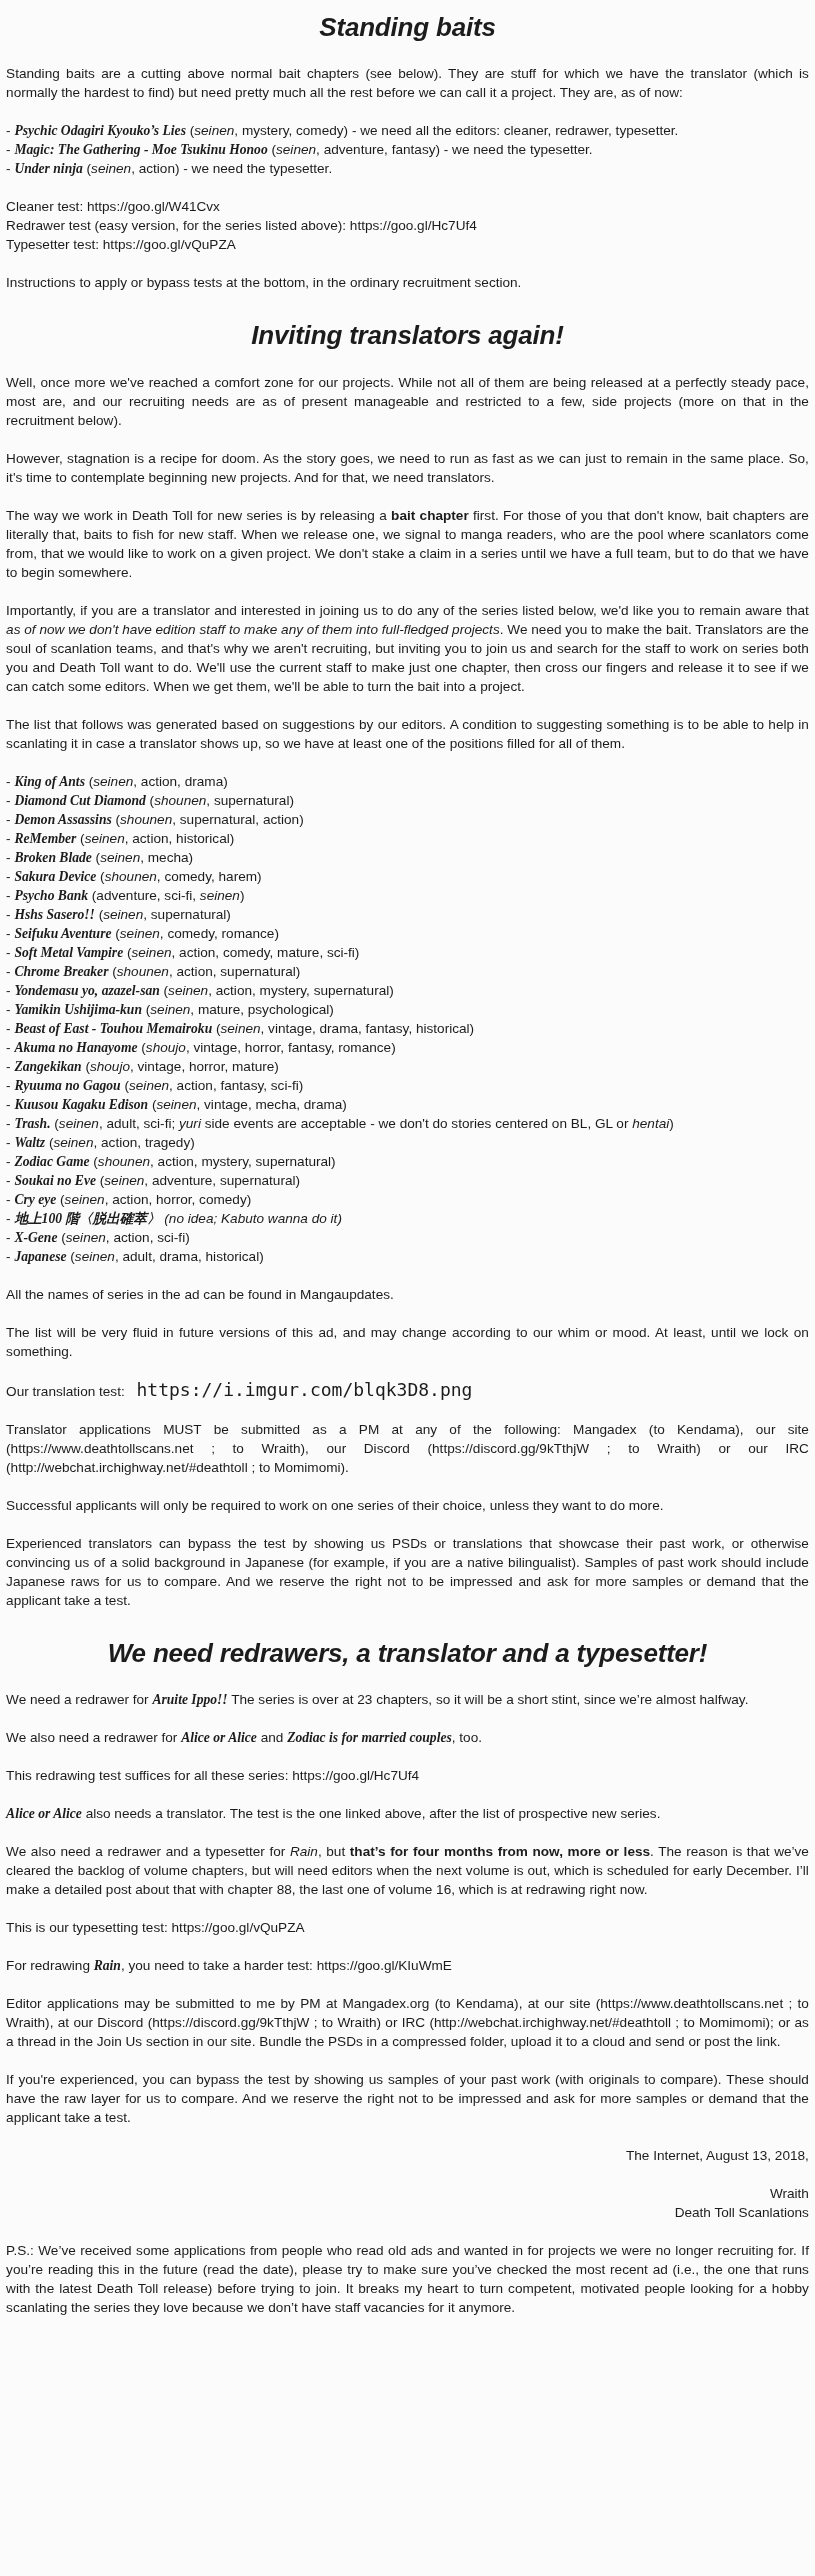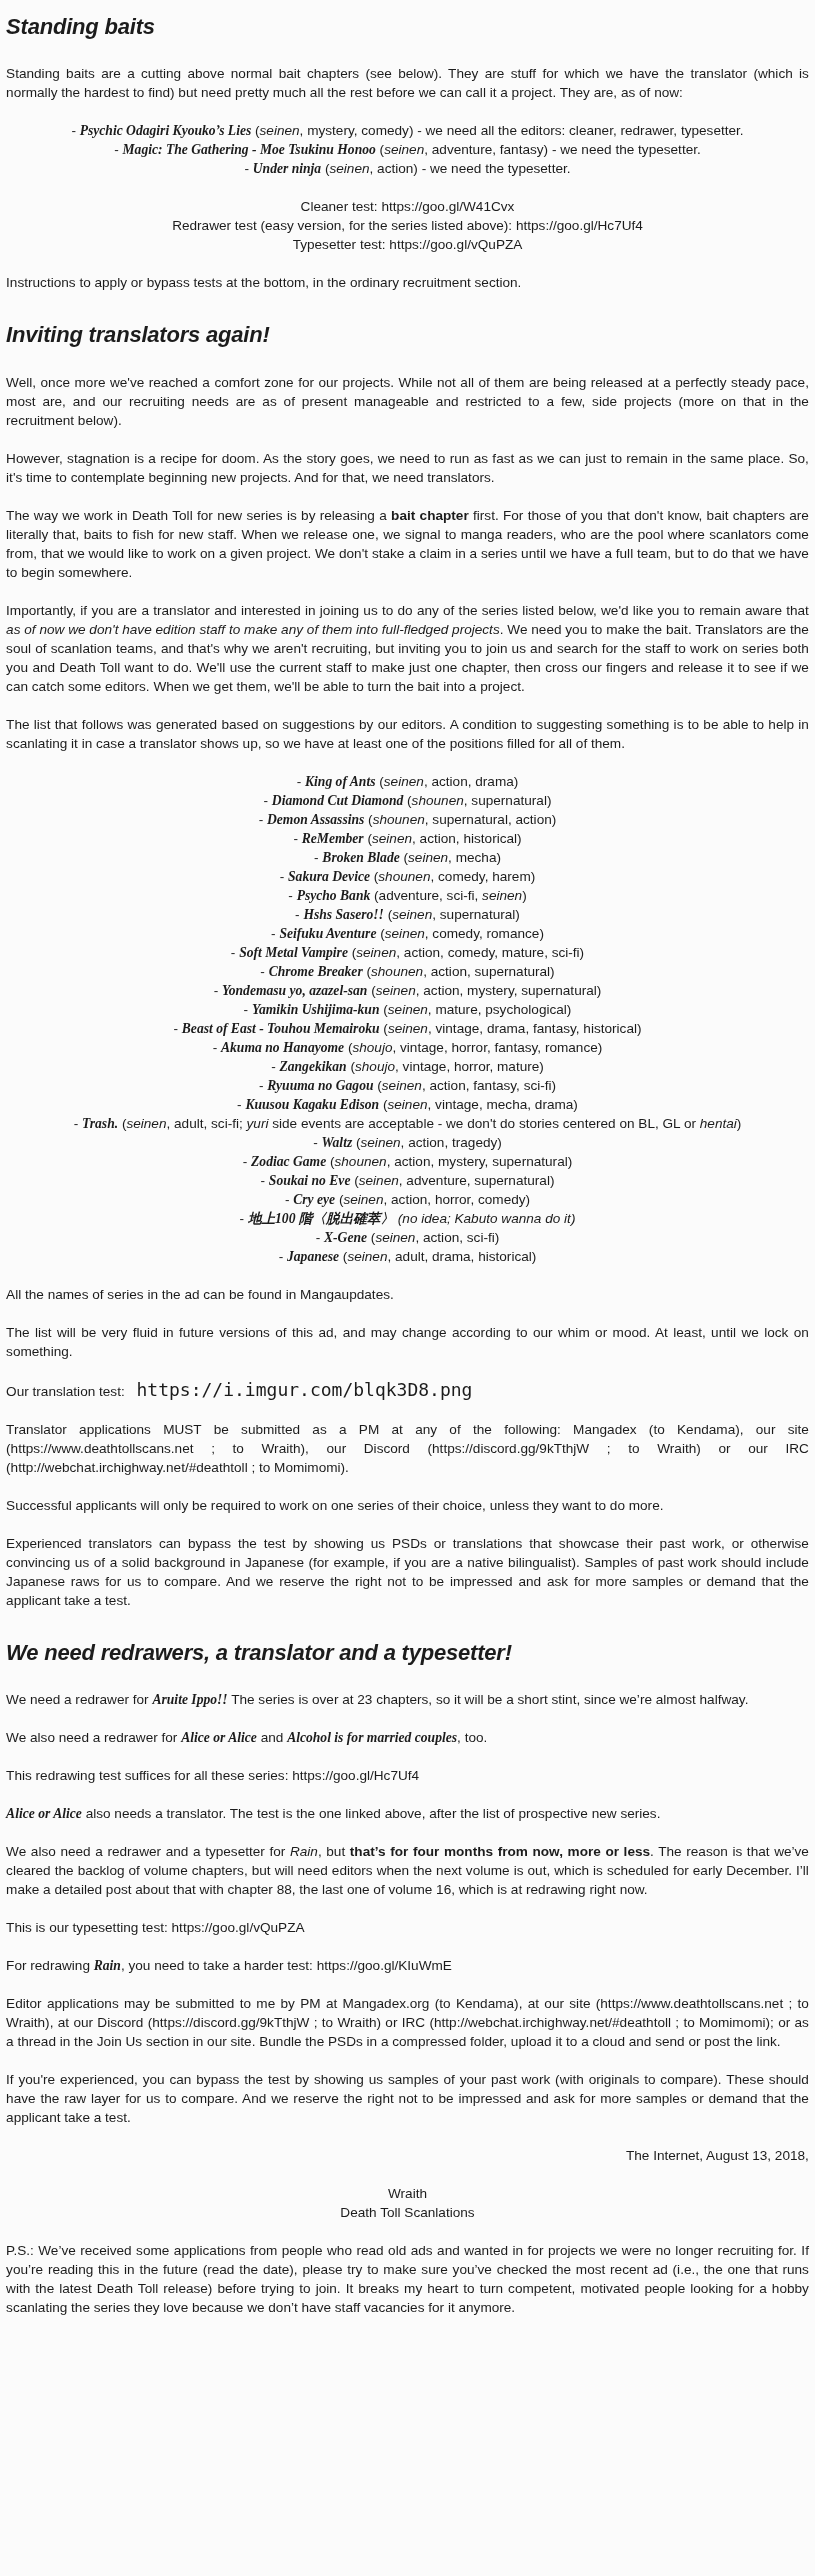--- a/index.html
+++ b/index.html
@@ -9,40 +9,40 @@
     background: #fbfbfb;
     color: #1c1c1c;
     font-family: "Liberation Sans", "DejaVu Sans", sans-serif;
   }
   .content {
     padding: 8.2px 6.1px 20.4px 6.1px;
     font-size: 13.6px;
     line-height: 19px;
   }
   h2.ad-heading {
-    font-size: 22px;
+    font-size: 26px;
     line-height: 26px;
     font-weight: 700;
     font-style: italic;
-    text-align: left;
+    text-align: center;
     letter-spacing: -0.2px;
     margin: 30px 0 24.5px 0;
   }
   h2.first-heading { margin-top: 5.4px; }
   p.para {
     margin: 19px 0;
     text-align: justify;
     overflow-wrap: break-word;
   }
   .list {
     margin: 19px 0;
     text-align: justify;
     overflow-wrap: break-word;
   }
-  .list-item { margin: 0; text-align: center; }
+  .list-item { margin: 0; }
   .right { text-align: right !important; }
   .seg-b  { font-weight: 700; }
   .seg-i  { font-style: italic; }
   .seg-bi { font-weight: 700; font-style: italic; font-family: Liberation Serif, serif; }
   .seg-mono {
     font-family: "DejaVu Sans Mono", "Liberation Mono", monospace;
     font-weight: 400;
     font-size: 18px;
     margin-left: 8px;
   }
@@ -99,21 +99,21 @@
       <div class="list-item"><span>- </span><span class="seg-bi">Japanese</span><span> (</span><span class="seg-i">seinen</span><span>, adult, drama, historical)</span></div>
     </div>
     <p class="para"><span>All the names of series in the ad can be found in Mangaupdates.</span></p>
     <p class="para"><span>The list will be very fluid in future versions of this ad, and may change according to our whim or mood. At least, until we lock on something.</span></p>
     <p class="para"><span>Our translation test: </span><span class="seg-mono">https://i.imgur.com/blqk3D8.png</span></p>
     <p class="para"><span>Translator applications MUST be submitted as a PM at any of the following: Mangadex (to Kendama), our site (https://www.deathtollscans.net ; to Wraith), our Discord (https://discord.gg/9kTthjW ; to Wraith) or our IRC (http://webchat.irchighway.net/#deathtoll ; to Momimomi).</span></p>
     <p class="para"><span>Successful applicants will only be required to work on one series of their choice, unless they want to do more.</span></p>
     <p class="para"><span>Experienced translators can bypass the test by showing us PSDs or translations that showcase their past work, or otherwise convincing us of a solid background in Japanese (for example, if you are a native bilingualist). Samples of past work should include Japanese raws for us to compare. And we reserve the right not to be impressed and ask for more samples or demand that the applicant take a test.</span></p>
     <h2 class="ad-heading">We need redrawers, a translator and a typesetter!</h2>
     <p class="para"><span>We need a redrawer for </span><span class="seg-bi">Aruite Ippo!!</span><span> The series is over at 23 chapters, so it will be a short stint, since we’re almost halfway.</span></p>
-    <p class="para"><span>We also need a redrawer for </span><span class="seg-bi">Alice or Alice</span><span> and </span><span class="seg-bi">Alcohol is for married couples</span><span>, too.</span></p>
+    <p class="para"><span>We also need a redrawer for </span><span class="seg-bi">Alice or Alice</span><span> and </span><span class="seg-bi">Zodiac is for married couples</span><span>, too.</span></p>
     <p class="para"><span>This redrawing test suffices for all these series: https://goo.gl/Hc7Uf4</span></p>
     <p class="para"><span class="seg-bi">Alice or Alice</span><span> also needs a translator. The test is the one linked above, after the list of prospective new series.</span></p>
     <p class="para"><span>We also need a redrawer and a typesetter for </span><span class="seg-i">Rain</span><span>, but </span><span class="seg-b">that’s for four months from now, more or less</span><span>. The reason is that we’ve cleared the backlog of volume chapters, but will need editors when the next volume is out, which is scheduled for early December. I’ll make a detailed post about that with chapter 88, the last one of volume 16, which is at redrawing right now.</span></p>
     <p class="para"><span>This is our typesetting test: https://goo.gl/vQuPZA</span></p>
     <p class="para"><span>For redrawing </span><span class="seg-bi">Rain</span><span>, you need to take a harder test: https://goo.gl/KIuWmE</span></p>
     <p class="para"><span>Editor applications may be submitted to me by PM at Mangadex.org (to Kendama), at our site (https://www.deathtollscans.net ; to Wraith), at our Discord (https://discord.gg/9kTthjW ; to Wraith) or IRC (http://webchat.irchighway.net/#deathtoll ; to Momimomi); or as a thread in the Join Us section in our site. Bundle the PSDs in a compressed folder, upload it to a cloud and send or post the link.</span></p>
     <p class="para"><span>If you're experienced, you can bypass the test by showing us samples of your past work (with originals to compare). These should have the raw layer for us to compare. And we reserve the right not to be impressed and ask for more samples or demand that the applicant take a test.</span></p>
     <p class="para right"><span>The Internet, August 13, 2018,</span></p>
     <div class="list right">
       <div class="list-item"><span>Wraith</span></div>

